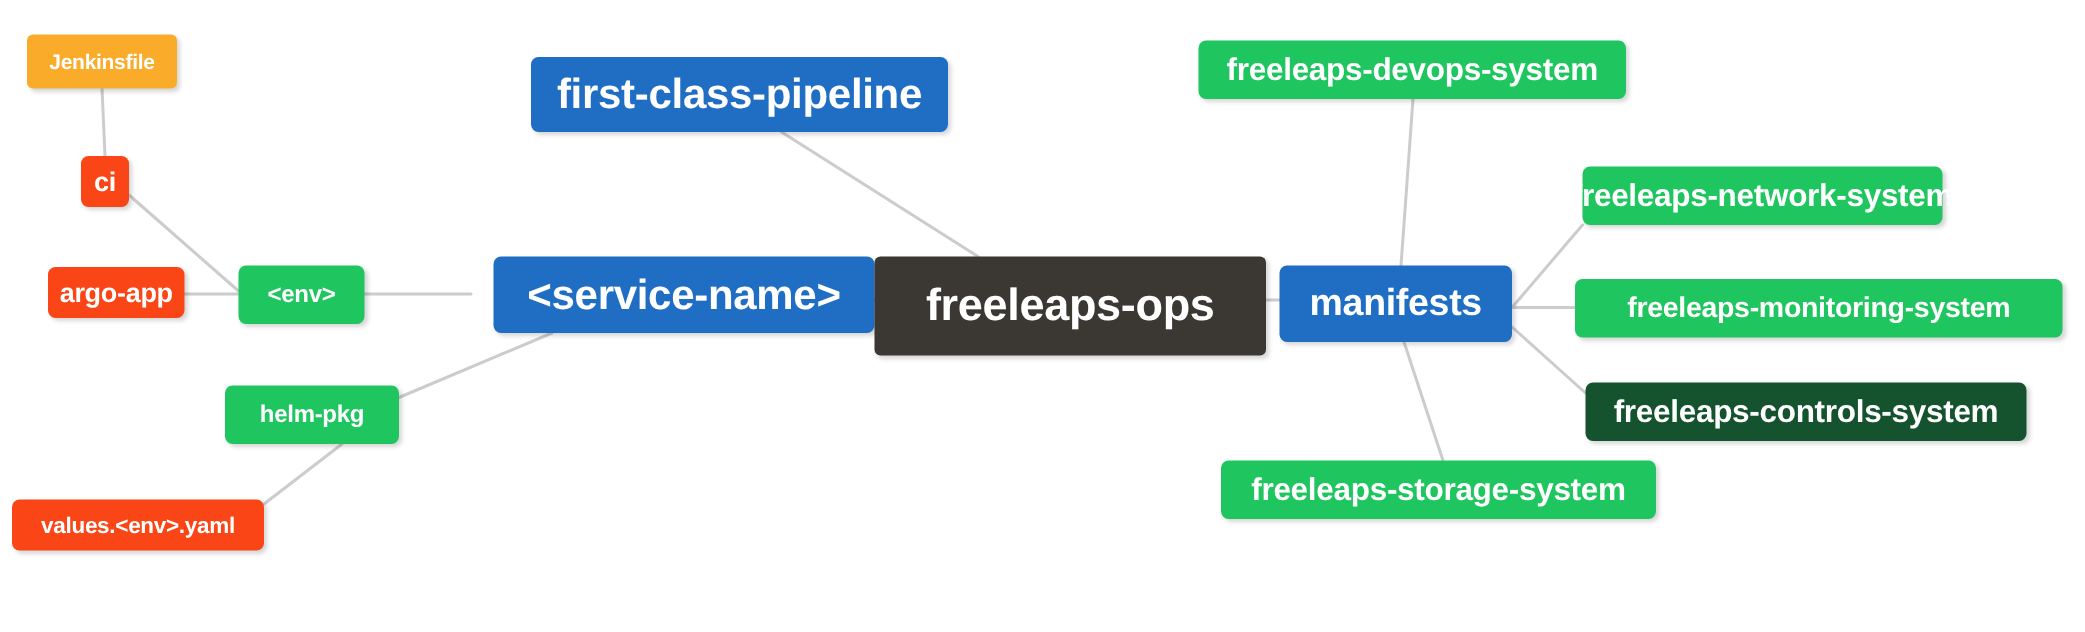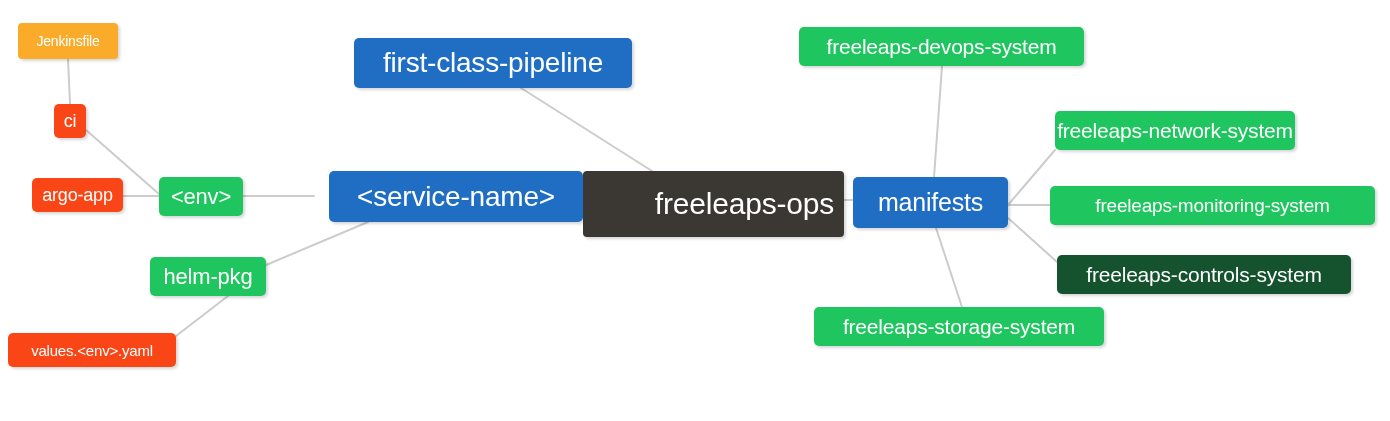--- a/index.html
+++ b/index.html
@@ -29,39 +29,40 @@
     box-sizing: border-box;
     display: flex;
     align-items: center;
     justify-content: center;
     color: #ffffff;
     border-radius: 5px;
     white-space: nowrap;
     box-shadow: 2px 2px 3px rgba(0,0,0,0.16);
     letter-spacing: -0.2px;
     line-height: 1;
-    padding: 0 10px;
+    padding: 0 0;
+    font-weight: bold;
     -webkit-font-smoothing: antialiased;
   }
   .n-root {
     background: #3b3733;
     font-size: 30px;
     border-radius: 4px;
   }
   .n-blue-lg {
     background: #1f6ec4;
     font-size: 28px;
   }
   .n-blue-md {
     background: #1f6ec4;
     font-size: 25px;
   }
   .n-green-lg {
     background: #1fc65f;
-    font-size: 22px;
+    font-size: 16px;
   }
   .n-green-md {
     background: #1fc65f;
     font-size: 21px;
   }
   .n-green-sm {
     background: #1fc65f;
     font-size: 19px;
   }
   .n-orange {
@@ -118,21 +119,21 @@
       </div>
       <div class="node n-orange-sm" style="left: 8px; top: 333px; width: 168px; height: 34px; background: rgb(250, 70, 22);">
         <span>values.&lt;env&gt;.yaml</span>
       </div>
       <div class="node n-blue-lg" style="left: 314px; top: 38px; width: 278px; height: 50px; background: rgb(31, 110, 196); margin-left: 40px;">
         <span>first-class-pipeline</span>
       </div>
       <div class="node n-blue-lg" style="left: 314px; top: 171px; width: 254px; height: 51px; background: rgb(31, 110, 196); margin-left: 15px;">
         <span>&lt;service-name&gt;</span>
       </div>
-      <div class="node n-root" style="left: 583px; top: 171px; width: 261px; height: 66px; background: rgb(59, 55, 51); justify-content: flex-end;">
+      <div class="node n-root" style="left: 583px; top: 171px; width: 261px; height: 66px; background: rgb(59, 55, 51);">
         <span>freeleaps-ops</span>
       </div>
       <div class="node n-blue-md" style="left: 853px; top: 177px; width: 155px; height: 51px; background: rgb(31, 110, 196);">
         <span>manifests</span>
       </div>
       <div class="node n-green-md" style="left: 799px; top: 27px; width: 285px; height: 39px; background: rgb(31, 198, 95); align-items: center;">
         <span>freeleaps-devops-system</span>
       </div>
       <div class="node n-green-md" style="left: 1055px; top: 111px; width: 240px; height: 39px; background: rgb(31, 198, 95);">
         <span>freeleaps-network-system</span>

